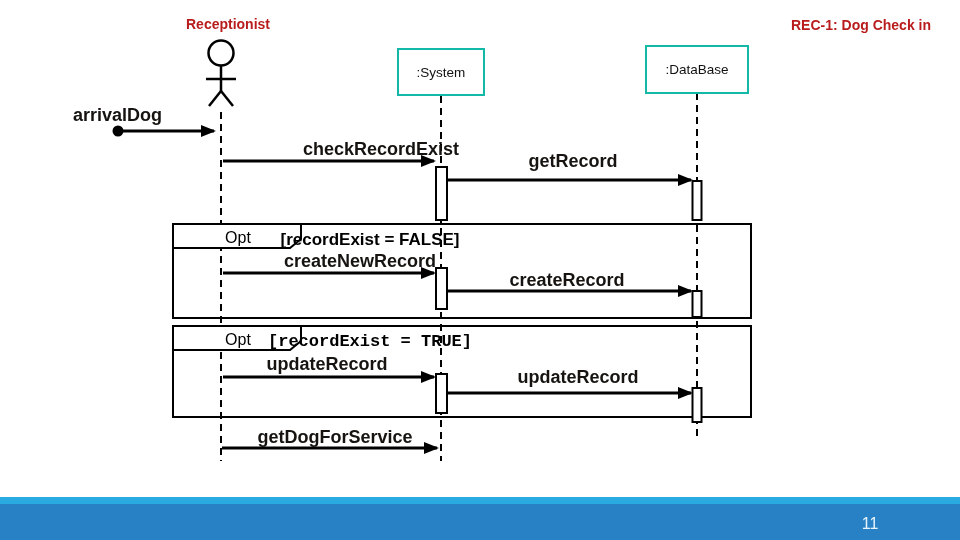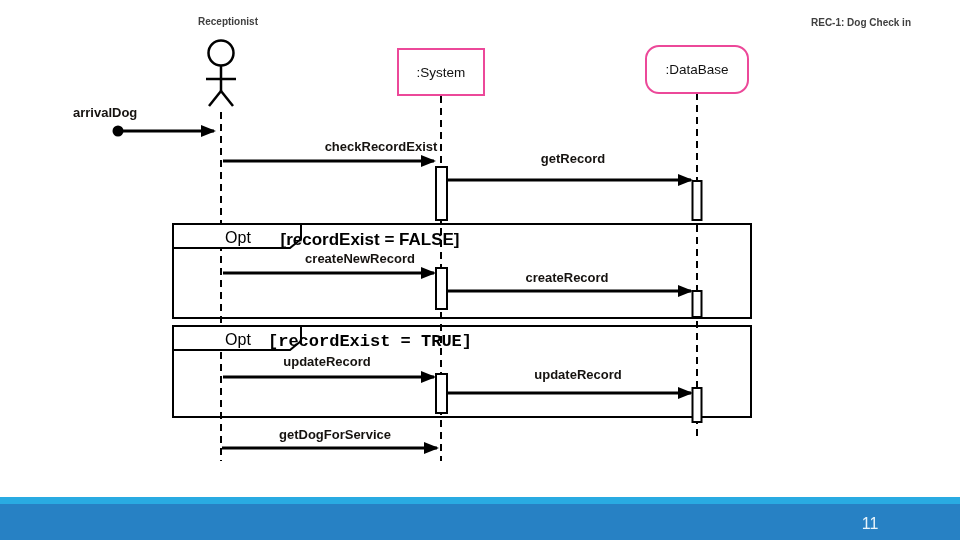--- a/index.html
+++ b/index.html
@@ -2,24 +2,24 @@
 <html><head>
 <meta charset="utf-8">
 <style>
   html,body{margin:0;padding:0;background:#fff;}
   .slide{
     position:relative;width:960px;height:540px;background:#ffffff;
     font-family:"Liberation Sans", sans-serif;color:#141414;overflow:hidden;
   }
   .abs{position:absolute;}
   .ctr{transform:translateX(-50%);white-space:nowrap;}
-  .msg-label{font-size:13px;font-weight:600;color:#161310;}
-  .head-label{font-size:10px;font-weight:700;color:#404040;}
+  .msg-label{font-size:18px;font-weight:600;color:#161310;}
+  .head-label{font-size:14px;font-weight:700;color:#b91c1c;}
   .box{
-    border:2px solid #ec4899;background:#fff;display:flex;
+    border:2px solid #14b8a6;background:#fff;display:flex;
     align-items:center;justify-content:center;
     font-size:13.5px;font-weight:500;color:#111;
   }
   .cond-label{font-size:17px;font-weight:700;color:#000;white-space:nowrap;}
   .opt-label{font-size:16px;font-weight:500;color:#000;}
   svg.layer{position:absolute;left:0;top:0;}
   .bar-light{position:absolute;left:0;top:497px;width:960px;height:7px;}
   .bar-dark{position:absolute;left:0;top:504px;width:960px;height:36px;}
   .page-num{position:absolute;left:855px;top:515px;width:30px;text-align:center;
     font-size:16px;color:#e8f4fb;}
@@ -79,21 +79,21 @@
       <line x1="447" y1="291" x2="691" y2="291" marker-end="url(#arr)"></line>
       <line x1="223" y1="377" x2="434" y2="377" marker-end="url(#arr)"></line>
       <line x1="447" y1="393" x2="691" y2="393" marker-end="url(#arr)"></line>
       <line x1="222" y1="448" x2="437" y2="448" marker-end="url(#arr)"></line>
     </g>
   </svg>
 
   <div class="abs box" style="left:397px;top:48px;width:84px;height:44px;">
     <span>:System</span>
   </div>
-  <div class="abs box" style="left:645px;top:45px;width:100px;height:45px;border-radius:14px;">
+  <div class="abs box" style="left:645px;top:45px;width:100px;height:45px;">
     <span>:DataBase</span>
   </div>
 
   <div class="abs msg-label" style="left:73px;top:105px;">arrivalDog</div>
   <div class="abs ctr msg-label" style="left:337px;top:139px;margin-left:44px;">checkRecordExist</div>
   <div class="abs ctr msg-label" style="left:573px;top:151px;">getRecord</div>
   <div class="abs ctr msg-label" style="left:336px;top:251px;margin-left:24px;">createNewRecord</div>
   <div class="abs ctr msg-label" style="left:567px;top:270px;">createRecord</div>
   <div class="abs ctr msg-label" style="left:327px;top:354px;">updateRecord</div>
   <div class="abs ctr msg-label" style="left:578px;top:367px;">updateRecord</div>

